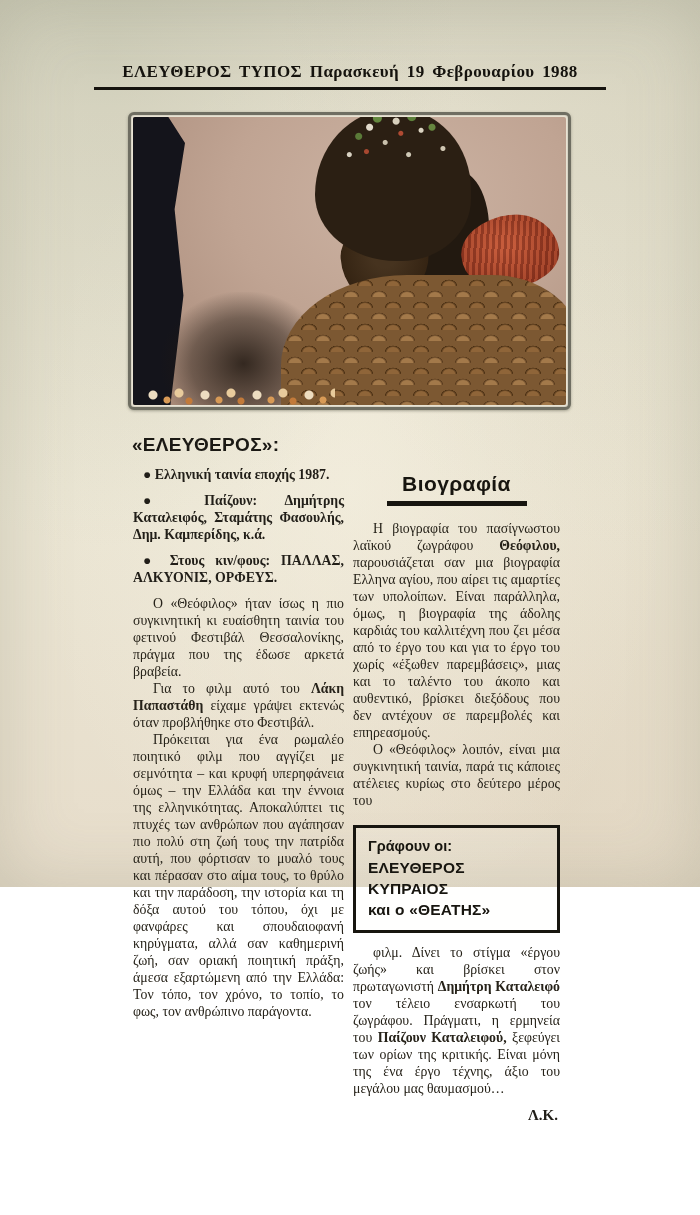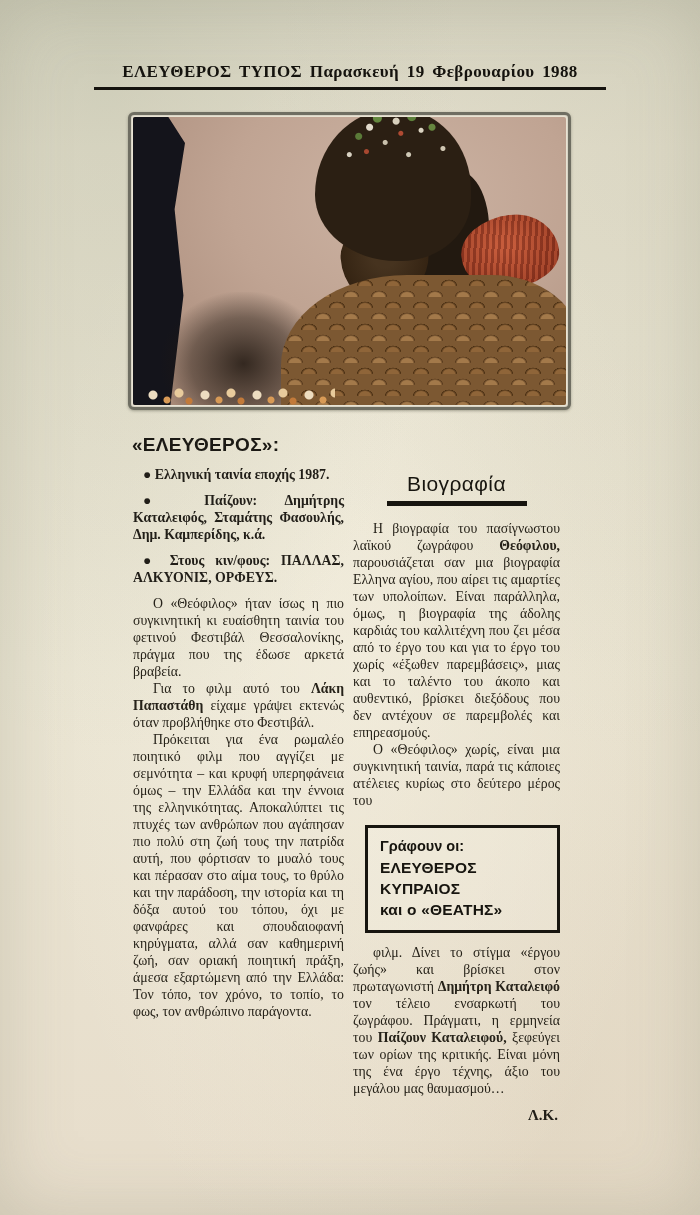--- a/index.html
+++ b/index.html
@@ -2,21 +2,21 @@
 <html lang="el"><head>
 <meta charset="utf-8">
 <style>
   html,body{margin:0;padding:0;}
   body{
     width:700px;height:1215px;overflow:hidden;
     font-family:"Liberation Serif", serif;
     color:#24211c;
   }
   .page{
-    position:relative;width:700px;height:1215px;
+    position:relative;width:700px;height:887px;
     background-color:#e6e1cf;
     background-image:
       radial-gradient(ellipse at 15% 6%, rgba(170,175,150,.30), transparent 42%),
       radial-gradient(ellipse at 90% 12%, rgba(185,185,160,.22), transparent 40%),
       radial-gradient(ellipse at 50% 55%, rgba(248,243,228,.55), transparent 65%),
       radial-gradient(ellipse at 80% 90%, rgba(215,200,175,.30), transparent 50%),
       linear-gradient(180deg,#d8d5c3 0%,#e5e0ce 12%,#eae5d3 55%,#e7ddcb 100%);
     box-shadow:inset 0 0 70px rgba(140,140,115,.30);
   }
   
@@ -126,25 +126,25 @@
     text-align:justify;text-indent:10px;color:#211e18;
   }
   .para{
     margin:0;font-size:13.8px;line-height:17px;text-align:justify;
     text-indent:20px;color:#262219;
   }
   .b{font-weight:bold;}
   .bio-head{margin:6px 0 14px 0;text-align:center;}
   .bio-title{
     margin:0;font-family:"Liberation Sans", sans-serif;
-    font-size:21px;font-weight:normal;letter-spacing:.4px;color:#17150f;
+    font-size:21px;font-weight:bold;letter-spacing:.4px;color:#17150f;
   }
   .bio-bar{width:140px;height:5px;background:#17150f;margin:5px auto 0 auto;}
   .credit-box{
-    margin:16px 0 11px 12px;border:3px solid #17150f;padding:8px 24px 10px 12px;
+    margin:16px 0 11px 0;border:3px solid #17150f;padding:8px 24px 10px 12px;
     font-family:"Liberation Sans", sans-serif;color:#17150f;background:rgba(255,255,250,.15);
   }
   .credit-box .l1{margin:0;font-size:14.5px;font-weight:bold;line-height:21px;}
   .credit-box .l2,.credit-box .l3{margin:0;font-size:15.5px;font-weight:bold;line-height:21px;letter-spacing:.2px;}
   .signature{
     margin:10px 2px 0 0;font-size:15px;font-weight:bold;text-align:right;color:#211e18;
   }
 </style>
 </head>
 <body>
@@ -181,21 +181,21 @@
       <p class="para"><span>Για το φιλμ αυτό του </span><span class="b">Λάκη Παπαστάθη</span><span> είχαμε γράψει εκτενώς όταν προβλήθηκε στο Φεστιβάλ.</span></p>
       <p class="para"><span>Πρόκειται για ένα ρωμαλέο ποιητικό φιλμ που αγγίζει με σεμνότητα – και κρυφή υπερηφάνεια όμως – την Ελλάδα και την έννοια της ελληνικότητας. Αποκαλύπτει τις πτυχές των ανθρώπων που αγάπησαν πιο πολύ στη ζωή τους την πατρίδα αυτή, που φόρτισαν το μυαλό τους και πέρασαν στο αίμα τους, το θρύλο και την παράδοση, την ιστορία και τη δόξα αυτού του τόπου, όχι με φανφάρες και σπουδαιοφανή κηρύγματα, αλλά σαν καθημερινή ζωή, σαν οριακή ποιητική πράξη, άμεσα εξαρτώμενη από την Ελλάδα: Τον τόπο, τον χρόνο, το τοπίο, το φως, τον ανθρώπινο παράγοντα.</span></p>
     </div>
 
     <div class="col-right">
       <div class="bio-head">
         <h3 class="bio-title">Βιογραφία</h3>
         <div class="bio-bar"></div>
       </div>
       <p class="para"><span>Η βιογραφία του πασίγνωστου λαϊκού ζωγράφου </span><span class="b">Θεόφιλου,</span><span> παρουσιάζεται σαν μια βιογραφία Ελληνα αγίου, που αίρει τις αμαρτίες των υπολοίπων. Είναι παράλληλα, όμως, η βιογραφία της άδολης καρδιάς του καλλιτέχνη που ζει μέσα από το έργο του και για το έργο του χωρίς «έξωθεν παρεμβάσεις», μιας και το ταλέντο του άκοπο και αυθεντικό, βρίσκει διεξόδους που δεν αντέχουν σε παρεμβολές και επηρεασμούς.</span></p>
-      <p class="para"><span>Ο «Θεόφιλος» χωρίς, είναι μια συγκινητική ταινία, παρά τις κάποιες ατέλειες κυρίως στο δεύτερο μέρος του</span></p>
+      <p class="para"><span>Ο «Θεόφιλος» λοιπόν, είναι μια συγκινητική ταινία, παρά τις κάποιες ατέλειες κυρίως στο δεύτερο μέρος του</span></p>
       <div class="credit-box">
         <p class="l1">Γράφουν οι:</p>
         <p class="l2">ΕΛΕΥΘΕΡΟΣ ΚΥΠΡΑΙΟΣ</p>
         <p class="l3">και ο «ΘΕΑΤΗΣ»</p>
       </div>
       <p class="para"><span>φιλμ. Δίνει το στίγμα «έργου ζωής» και βρίσκει στον πρωταγωνιστή </span><span class="b">Δημήτρη Καταλειφό</span><span> τον τέλειο ενσαρκωτή του ζωγράφου. Πράγματι, η ερμηνεία του </span><span class="b">Παίζουν Καταλειφού,</span><span> ξεφεύγει των ορίων της κριτικής. Είναι μόνη της ένα έργο τέχνης, άξιο του μεγάλου μας θαυμασμού…</span></p>
       <p class="signature">Λ.Κ.</p>
     </div>
 
   </div>

